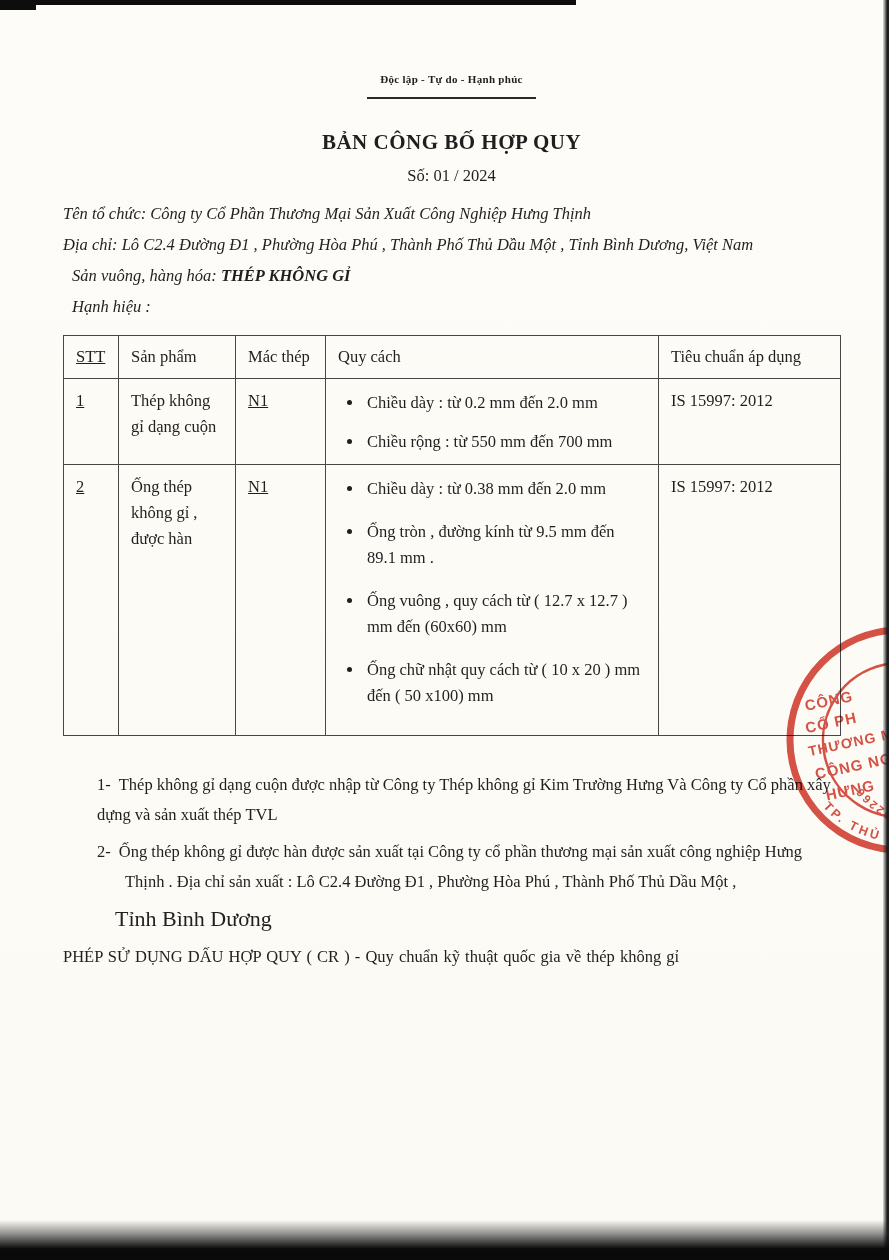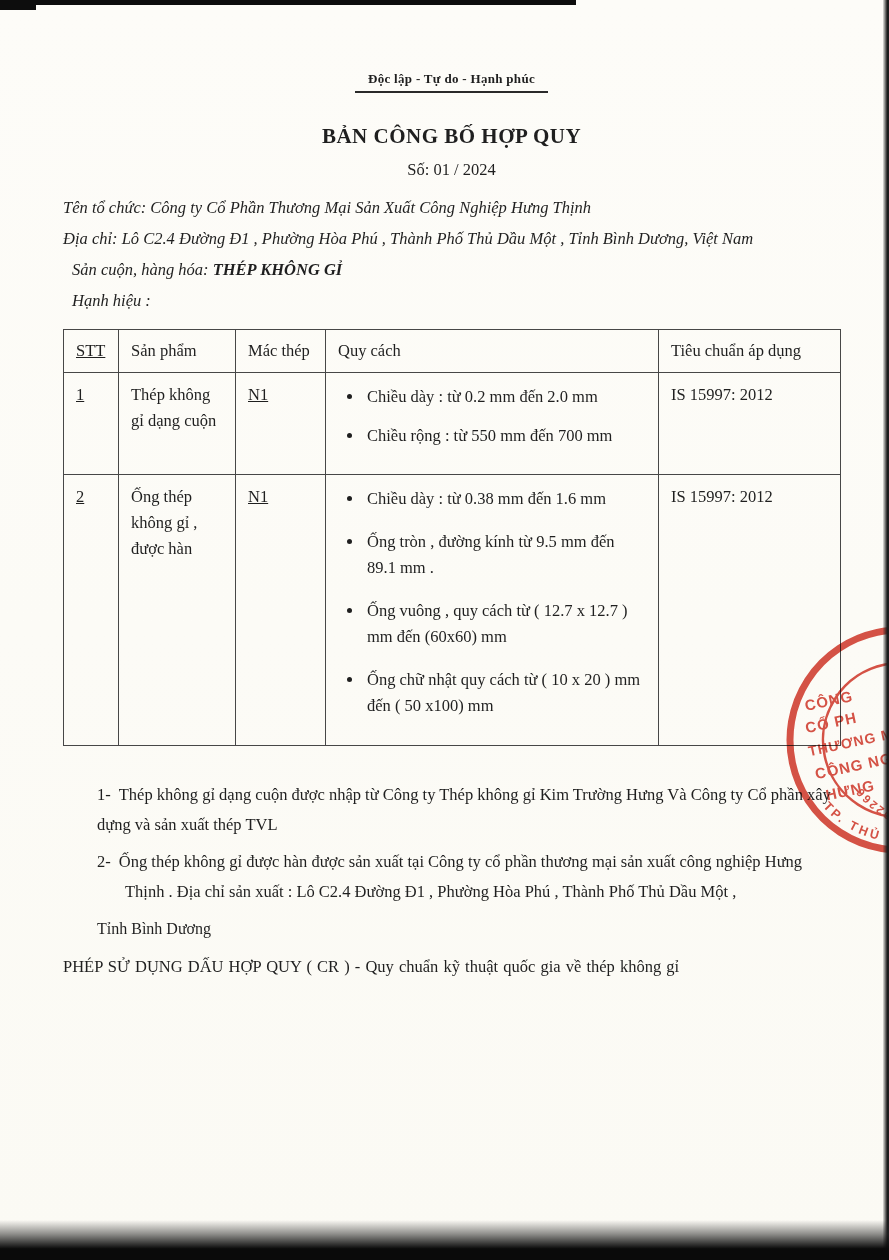--- a/index.html
+++ b/index.html
@@ -9,21 +9,21 @@
     width:889px; height:1260px;
     background:linear-gradient(180deg,#fdfcf8 0%, #fbfaf4 100%);
     overflow:hidden;
     font-family:"Liberation Serif", serif;
     color:#1f1f1f;
   }
   .content { position:absolute; top:0; left:0; width:100%; padding:62px 49px 0 63px; }
 
   .nat-title { text-align:center; font-weight:bold; font-size:17px; letter-spacing:.3px; }
   .motto-wrap { text-align:center; margin-top:7px; }
-  .motto { display:inline-block; font-weight:bold; font-size:13px; border-bottom:2px solid #2a2a2a; padding:0 13px 4px 13px; letter-spacing:.3px; }
+  .motto { display:inline-block; font-weight:bold; font-size:11px; border-bottom:2px solid #2a2a2a; padding:0 13px 12px 13px; letter-spacing:.3px; }
 
   .doc-title { text-align:center; font-weight:bold; font-size:21px; margin-top:31px; letter-spacing:.5px; }
   .doc-number { text-align:center; font-size:16.5px; margin-top:11px; }
 
   .info { font-size:16.5px; line-height:31px; margin-top:12px;font-style:italic; }
   .info .indent { padding-left:9px; }
   .bold { font-weight:bold; }
 
   table.spec-table { width:100%; border-collapse:collapse; margin-top:13px; font-size:16.5px; table-layout:fixed; }
   table.spec-table th, table.spec-table td {
@@ -31,27 +31,27 @@
     font-weight:normal; text-align:left; line-height:26px;
   }
   table.spec-table thead th { vertical-align:middle; padding-top:8px; padding-bottom:8px; }
   .col-stt { width:55px; } .col-product { width:117px; } .col-grade { width:90px; }
   .col-spec { width:333px; } .col-standard { width:182px; }
   .cell-center { text-align:center;text-decoration:underline; }
   .cell-justify { text-align:justify; }
   ul.specs { list-style:disc; margin:2px 0 0 4px; padding-left:22px; }
   ul.specs li { padding-left:3px; margin:0 0 13px 0; }
   tr.row-2 ul.specs li { margin-bottom:17px; }
-  ul.specs li:last-child { margin-bottom:16px; }
+  ul.specs li:last-child { margin-bottom:0; }
 
   .notes { margin-top:34px; font-size:16.5px; line-height:30px; }
   .note { margin-left:34px; margin-top:7px; }
   .note-hang { padding-left:28px; text-indent:-28px; }
   .note .num { padding-right:8px; }
-  .province-line, .conform-line { margin-left:34px; margin-top:7px; font-size:16px; line-height:30px; }
+  .province-line, .conform-line { margin-left:52px; margin-top:7px; font-size:22px; line-height:30px; }
   .regulation { margin-top:7px; font-size:16.5px; line-height:31px; word-spacing:1px; }
   .reg-l1 { display:block; text-align:justify; text-align-last:justify; text-indent:36px; word-spacing:6px; }
   .reg-l2 { display:block; }
 
   
   .stamp {
     position:absolute; left:780px; top:620px; width:240px; height:240px;
     transform:rotate(-12deg);
     mix-blend-mode:multiply; opacity:.88;
     pointer-events:none;
@@ -77,21 +77,21 @@
     <div class="motto-wrap">
       <span class="motto">Độc lập - Tự do - Hạnh phúc</span>
     </div>
 
     <div class="doc-title">BẢN CÔNG BỐ HỢP QUY</div>
     <div class="doc-number">Số: 01 / 2024</div>
 
     <div class="info">
       <div>Tên tổ chức: Công ty Cổ Phần Thương Mại Sản Xuất Công Nghiệp Hưng Thịnh</div>
       <div>Địa chỉ: Lô C2.4 Đường Đ1 , Phường Hòa Phú , Thành Phố Thủ Dầu Một , Tỉnh Bình Dương, Việt Nam</div>
-      <div class="indent"><span>Sản cuộn, hàng hóa: </span><span class="bold">THÉP KHÔNG GỈ</span></div>
+      <div class="indent"><span>Sản vuông, hàng hóa: </span><span class="bold">THÉP KHÔNG GỈ</span></div>
       <div class="indent">Hạnh hiệu :</div>
     </div>
 
     <table class="spec-table">
       <colgroup>
         <col class="col-stt">
           <col class="col-product">
           <col class="col-grade">
           <col class="col-spec">
           <col class="col-standard">
@@ -117,21 +117,21 @@
             </ul>
           </td>
           <td>IS 15997: 2012</td>
         </tr>
         <tr class="row-2">
           <td class="cell-center">2</td>
           <td class="cell-justify">Ống thép không gỉ , được hàn</td>
           <td class="cell-center">N1</td>
           <td>
             <ul class="specs">
-              <li>Chiều dày : từ 0.38 mm đến 1.6 mm</li>
+              <li>Chiều dày : từ 0.38 mm đến 2.0 mm</li>
               <li>Ống tròn , đường kính từ 9.5 mm đến 89.1 mm .</li>
               <li>Ống vuông , quy cách từ ( 12.7 x 12.7 ) mm đến (60x60) mm</li>
               <li>Ống chữ nhật quy cách từ ( 10 x 20 ) mm đến ( 50 x100) mm</li>
             </ul>
           </td>
           <td>IS 15997: 2012</td>
         </tr>
       </tbody>
     </table>
 

